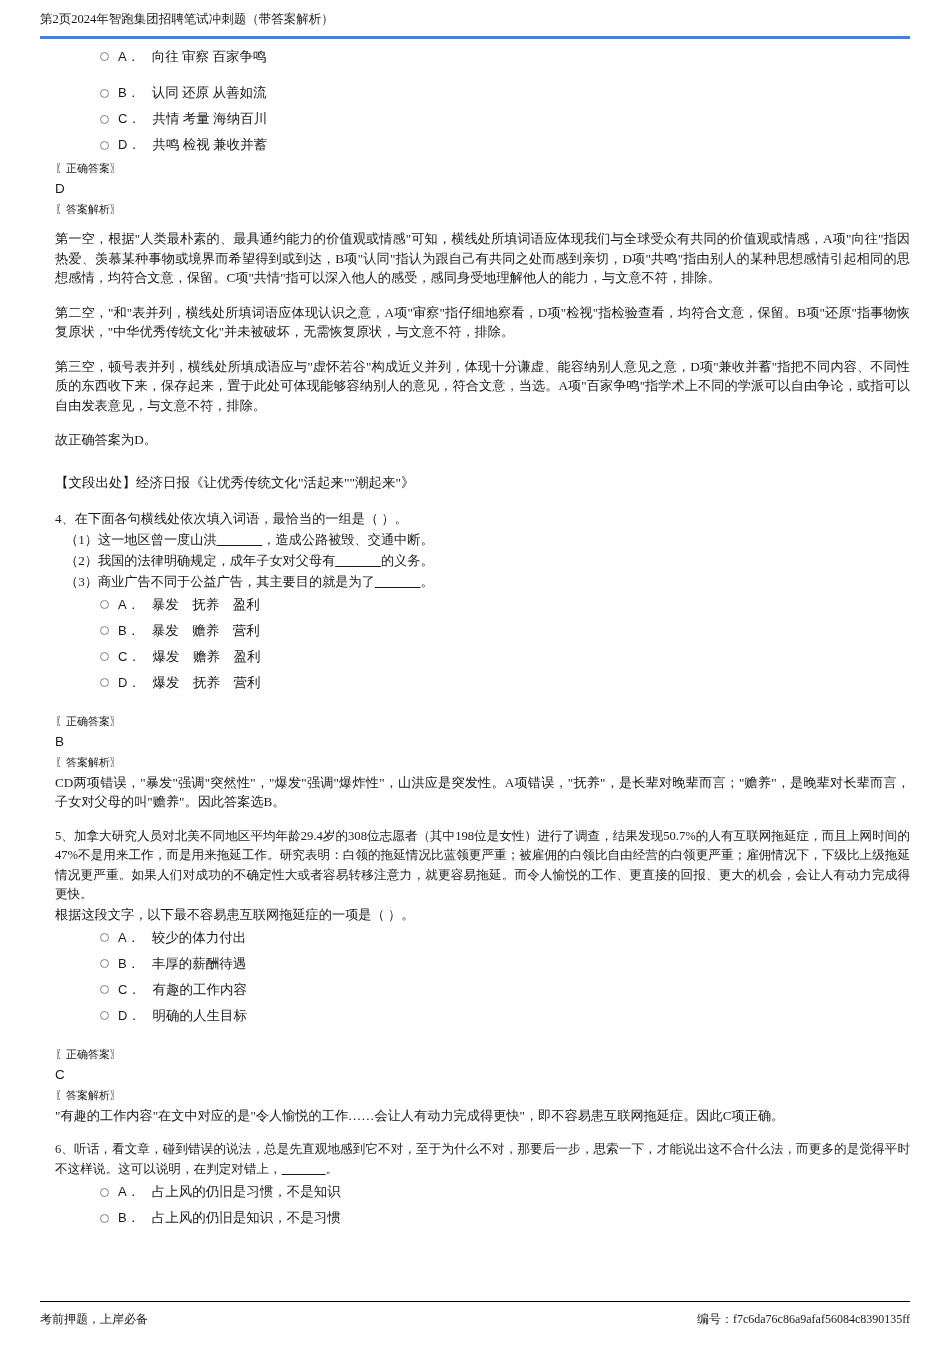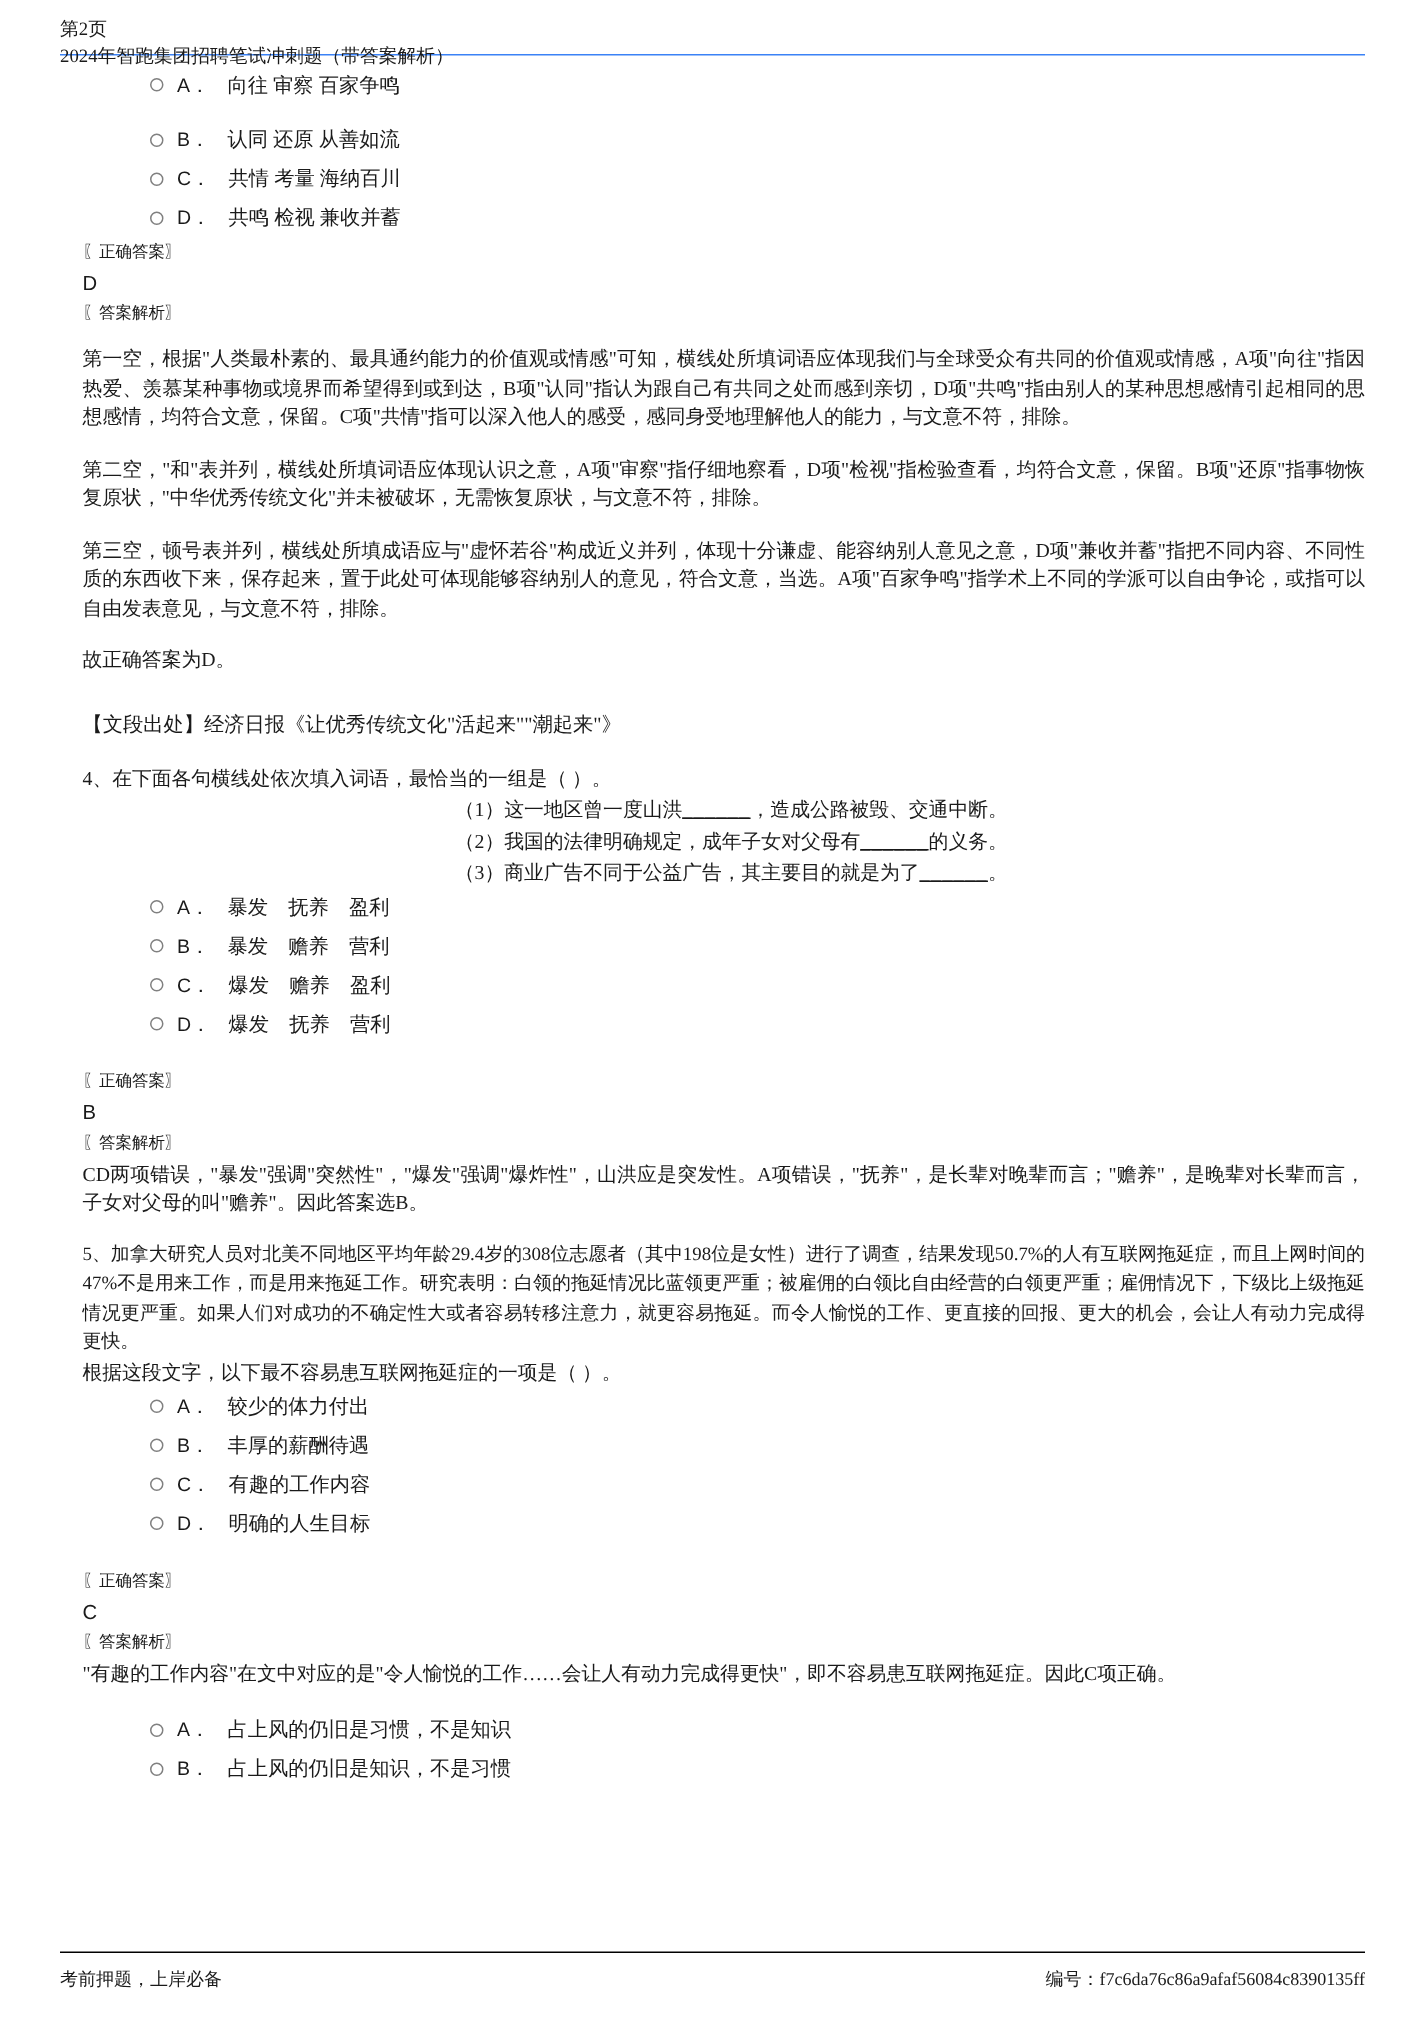--- a/index.html
+++ b/index.html
@@ -24,26 +24,25 @@
     padding: 0 40px;
   }
 
   
   .page-header {
     position: absolute;
     left: 40px;
     top: 10px;
     width: 870px;
     height: 26px;
-    border-bottom: 1px solid #3b82f6;
+    border-bottom: 3px solid #3b82f6;
     display: flex;
     align-items: flex-start;
     font-size: 12.5px;
     line-height: 18px;
-    flex-direction: column;
   }
   .page-header .left  { white-space: nowrap; }
   .page-header .right { white-space: nowrap; }
 
   
   .page-footer {
     position: absolute;
     left: 40px;
     bottom: 18px;
     width: 870px;
@@ -82,21 +81,20 @@
   .stem {
     font-size: 13.2px;
     line-height: 20px;
     margin: 0;
   }
   .subitem {
     font-size: 13.2px;
     line-height: 21px;
     margin: 0;
     padding-left: 10px;
-    text-align: center;
   }
 
   
   .options { margin: 0; padding: 0; }
   .option {
     display: flex;
     align-items: center;
     font-size: 13.5px;
     line-height: 26px;
     padding-left: 45px;
@@ -272,20 +270,23 @@
     </div>
 
     <div class="gap-md"></div>
     <p class="label-line">〖正确答案〗</p>
     <p class="answer-letter">C</p>
     <p class="label-line">〖答案解析〗</p>
     <p class="para">"有趣的工作内容"在文中对应的是"令人愉悦的工作……会让人有动力完成得更快"，即不容易患互联网拖延症。因此C项正确。</p>
 
     <div class="gap-md"></div>
 
+    <p class="dense">
+      <span>6、听话，看文章，碰到错误的说法，总是先直观地感到它不对，至于为什么不对，那要后一步，思索一下，才能说出这不合什么法，而更多的是觉得平时不这样说。这可以说明，在判定对错上，</span><span class="blank">______</span><span>。</span>
+    </p>
 
     <div class="options">
       <div class="option">
         <span class="radio"></span>
         <span class="opt-letter">A．</span>
         <span class="opt-text">占上风的仍旧是习惯，不是知识</span>
       </div>
       <div class="option">
         <span class="radio"></span>
         <span class="opt-letter">B．</span>

